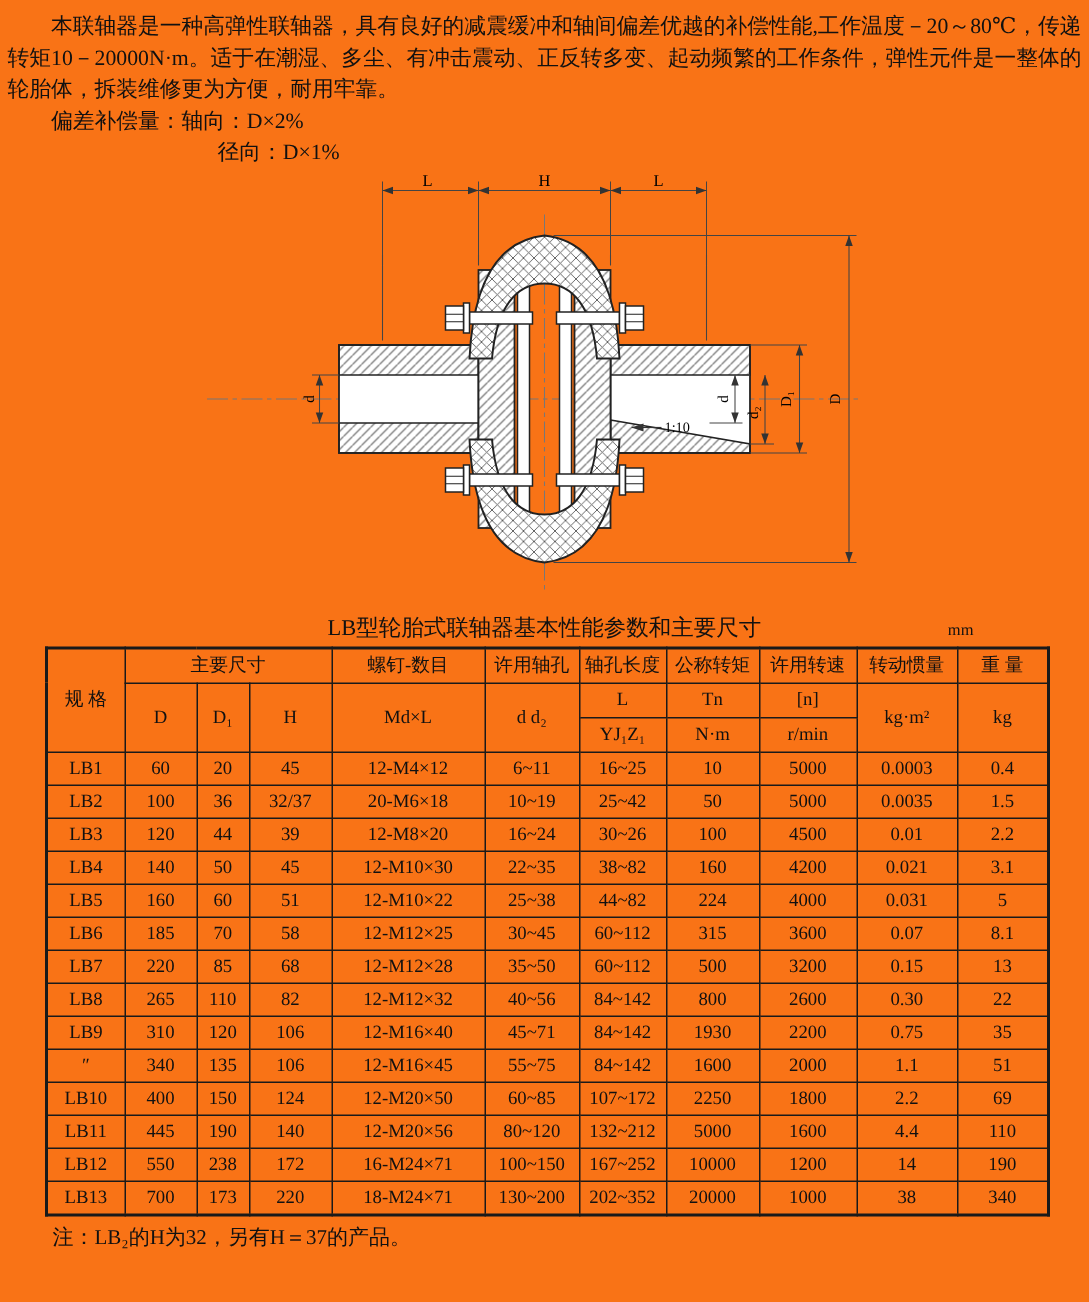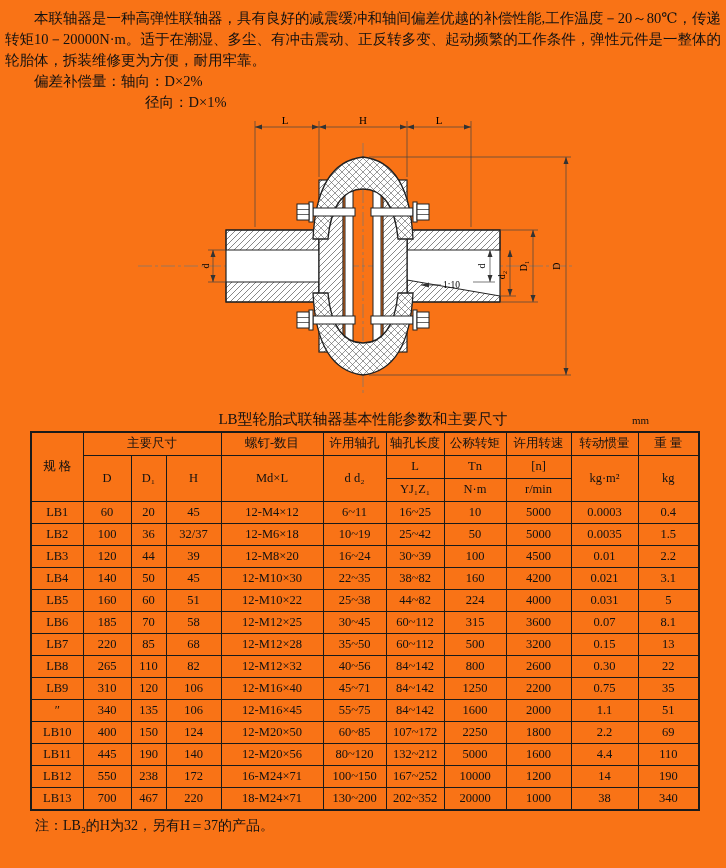--- a/index.html
+++ b/index.html
@@ -213,36 +213,36 @@
           <td>10</td>
           <td>5000</td>
           <td>0.0003</td>
           <td>0.4</td>
         </tr>
         <tr>
           <td>LB2</td>
           <td>100</td>
           <td>36</td>
           <td>32/37</td>
-          <td>12-M6×18</td>
+          <td>20-M6×18</td>
           <td>10~19</td>
           <td>25~42</td>
           <td>50</td>
           <td>5000</td>
           <td>0.0035</td>
           <td>1.5</td>
         </tr>
         <tr>
           <td>LB3</td>
           <td>120</td>
           <td>44</td>
           <td>39</td>
           <td>12-M8×20</td>
           <td>16~24</td>
-          <td>30~39</td>
+          <td>30~26</td>
           <td>100</td>
           <td>4500</td>
           <td>0.01</td>
           <td>2.2</td>
         </tr>
         <tr>
           <td>LB4</td>
           <td>140</td>
           <td>50</td>
           <td>45</td>
@@ -307,21 +307,21 @@
           <td>22</td>
         </tr>
         <tr>
           <td>LB9</td>
           <td>310</td>
           <td>120</td>
           <td>106</td>
           <td>12-M16×40</td>
           <td>45~71</td>
           <td>84~142</td>
-          <td>1250</td>
+          <td>1930</td>
           <td>2200</td>
           <td>0.75</td>
           <td>35</td>
         </tr>
         <tr>
           <td>″</td>
           <td>340</td>
           <td>135</td>
           <td>106</td>
           <td>12-M16×45</td>
@@ -367,21 +367,21 @@
           <td>100~150</td>
           <td>167~252</td>
           <td>10000</td>
           <td>1200</td>
           <td>14</td>
           <td>190</td>
         </tr>
         <tr>
           <td>LB13</td>
           <td>700</td>
-          <td>467</td>
+          <td>173</td>
           <td>220</td>
           <td>18-M24×71</td>
           <td>130~200</td>
           <td>202~352</td>
           <td>20000</td>
           <td>1000</td>
           <td>38</td>
           <td>340</td>
         </tr>
       </tbody>

